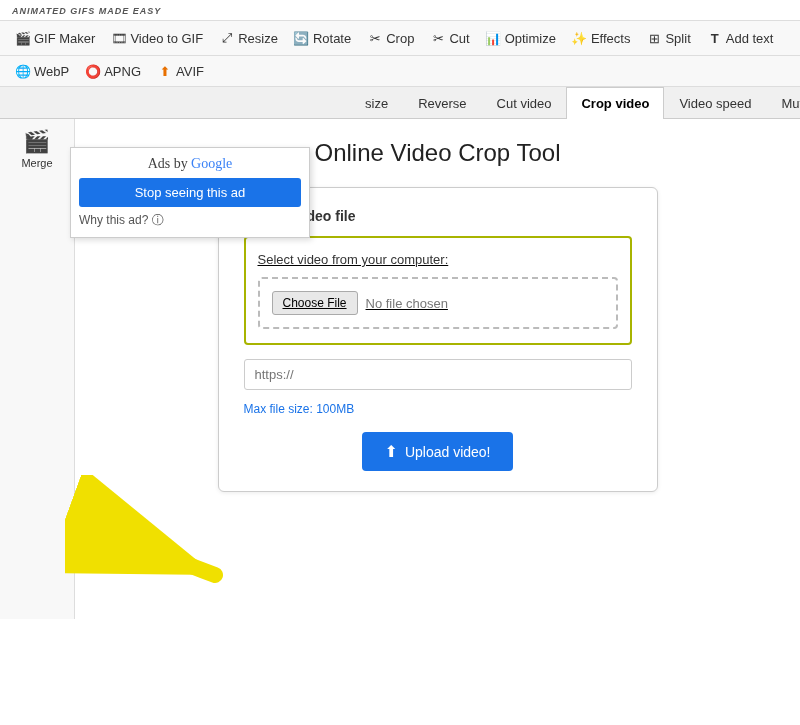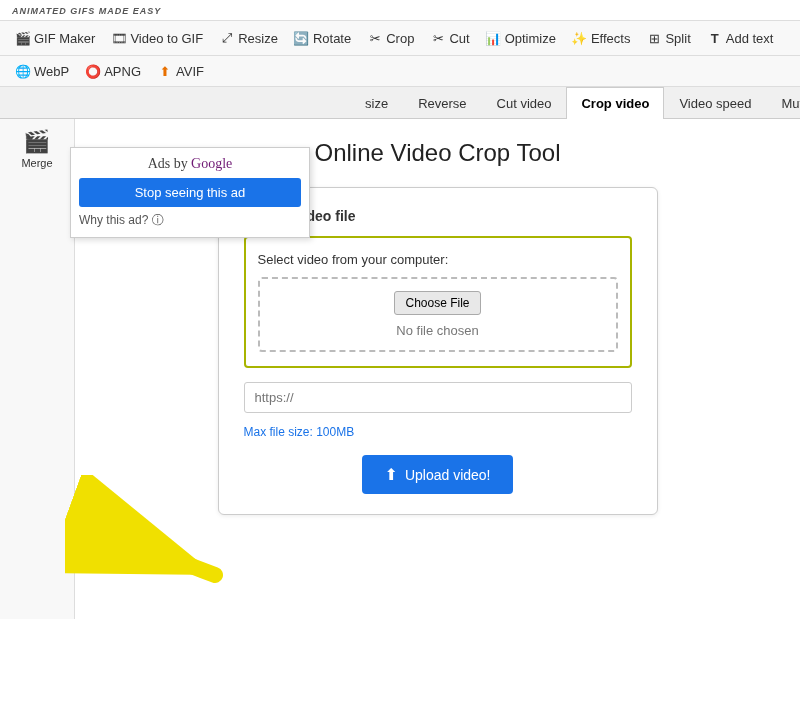--- a/index.html
+++ b/index.html
@@ -206,34 +206,34 @@
       color: #333;
       margin-bottom: 12px;
     }
 
     
     .file-select-box {
       border: 2px solid #a8b400;
       border-radius: 4px;
       padding: 14px 12px;
       margin-bottom: 14px;
+      text-decoration: underline;
     }
     .file-select-label {
       font-size: 13px;
       color: #333;
       margin-bottom: 10px;
     }
     .file-drop-zone {
       border: 2px dashed #bbb;
       border-radius: 4px;
       padding: 12px;
       display: flex;
       align-items: center;
       gap: 8px;
-      flex-direction: column;
     }
     .choose-file-btn {
       background: #e8e8e8;
       border: 1px solid #aaa;
       border-radius: 3px;
       padding: 4px 10px;
       font-size: 12px;
       cursor: pointer;
       white-space: nowrap;
     }
@@ -345,21 +345,21 @@
     <span class="nav-icon" style="color:#e87000;">⬆</span>
     <span>AVIF</span>
   </div>
 </div>
 
 <div style="position:relative; height:0;">
   <div class="back-arrow">←</div>
   <div class="ad-block">
     <div class="ad-by-google">
       <span>Ads by</span>
-      <span style="font-family: Georgia, serif; font-size:14px; color:#701a75;">Google</span>
+      <span style="font-family: Georgia, serif; font-size:14px; color:#3b82f6;">Google</span>
     </div>
     <button class="ad-stop-btn">Stop seeing this ad</button>
     <div class="ad-why">Why this ad? ⓘ</div>
   </div>
 </div>
 
 <div class="tab-bar">
   <div class="tab-item">
     <span>size</span>
   </div>

